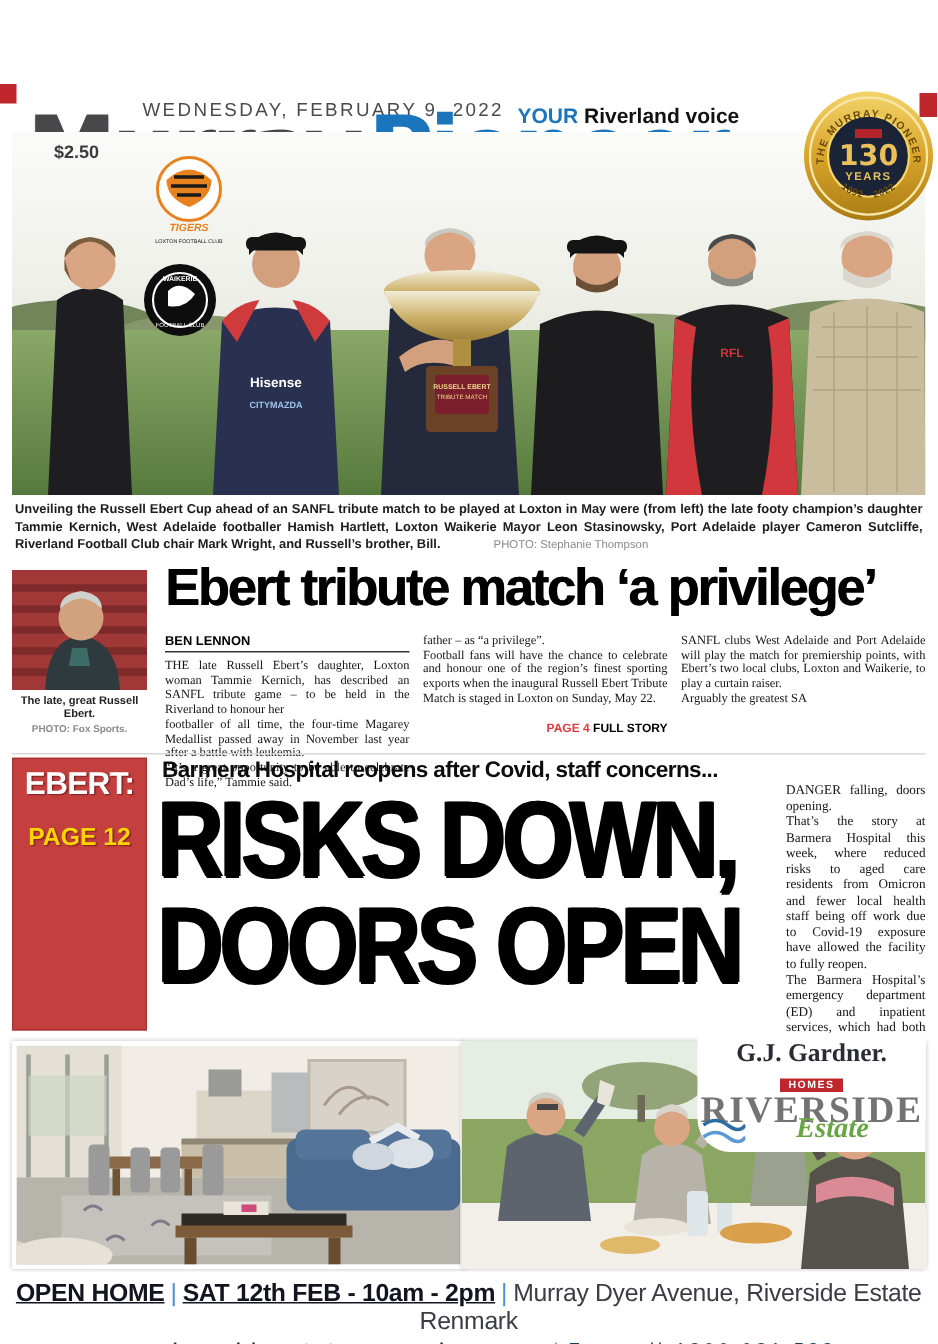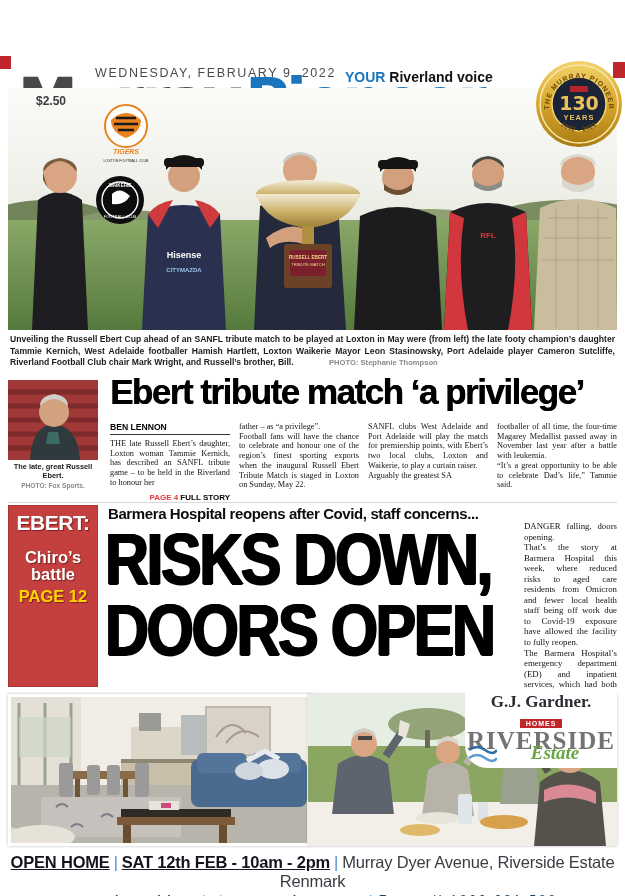--- a/index.html
+++ b/index.html
@@ -17,33 +17,33 @@
            white-space:nowrap;}
   .m-title .w1{color:#48484b;text-shadow:0 1px 1px #9a9a9a;}
   .m-title .w2{color:#1b75bc;margin-left:6px;}
   .m-price{position:absolute;left:28px;top:6px;font-size:12px;font-weight:bold;color:#3c3c3e;z-index:5;}
   .badge{position:absolute;right:2px;top:12px;width:88px;height:88px;z-index:6;}
 
   
   .lead-photo{position:absolute;left:8px;top:88px;width:609px;height:242px;overflow:hidden;}
   .lead-caption{position:absolute;left:10px;top:334px;width:605px;font-size:8.6px;line-height:1.35;
                 color:#1c1c1c;font-weight:bold;text-align:justify;}
-  .lead-caption .credit{font-weight:bold;color:#8a8a8a;font-size:7.6px;padding-left:33px;}
+  .lead-caption .credit{font-weight:normal;color:#8a8a8a;font-size:7.6px;padding-left:33px;}
 
   
   .ebert{position:absolute;left:8px;top:366px;width:609px;height:134px;}
   .ebert-photo{position:absolute;left:0;top:14px;width:90px;height:80px;overflow:hidden;}
   .ebert-photo-cap{position:absolute;left:0;top:96px;width:90px;text-align:center;
                    font-size:7.4px;font-weight:bold;color:#222;line-height:1.25;}
   .ebert-photo-cap .credit{font-size:6.6px;color:#8a8a8a;}
   .ebert-head{position:absolute;left:102px;top:6px;width:507px;margin:0;font-size:35px;
               font-weight:bold;color:#000;letter-spacing:-1.5px;white-space:nowrap;
               text-shadow:0.4px 0 #000;}
   .ebert-cols{position:absolute;left:102px;top:56px;width:507px;display:grid;
-              grid-template-columns:repeat(4,1fr);column-gap:9px;
+              grid-template-columns:repeat(3,1fr);column-gap:9px;
               font-family:"Liberation Serif",serif;font-size:8.3px;line-height:1.17;
               color:#141414;text-align:justify;}
   .byline{font-family:"Liberation Sans",sans-serif;font-weight:bold;font-size:8.6px;
           border-bottom:1px solid #333;padding-bottom:2px;margin-bottom:4px;color:#000;}
   .prewrap{white-space:pre-line;}
   .pointer{margin-top:3px;text-align:right;font-family:"Liberation Sans",sans-serif;
            font-weight:bold;font-size:8px;color:#000;}
   .pointer .pg{color:#e03a3e;}
 
   .rule{position:absolute;left:8px;width:609px;border-top:1px solid #d8d8d8;}
@@ -259,22 +259,20 @@
       </div>
     </div>
   </section>
 
   <div class="rule" style="top:502px;"></div>
 
   <section class="story">
     <aside class="inside">
       <div class="lbl">EBERT:</div>
       <div class="item">
-        <div class="t">Chiro’s
-battle</div>
         <div class="p">PAGE 12</div>
       </div>
     </aside>
     <h3 class="strap">Barmera Hospital reopens after Covid, staff concerns...</h3>
     <h1 class="big-head">
       <span style="display:block">RISKS DOWN,</span>
       <span style="display:block">DOORS OPEN</span>
     </h1>
     <div class="story-col">
       <div class="prewrap">DANGER falling, doors opening.

